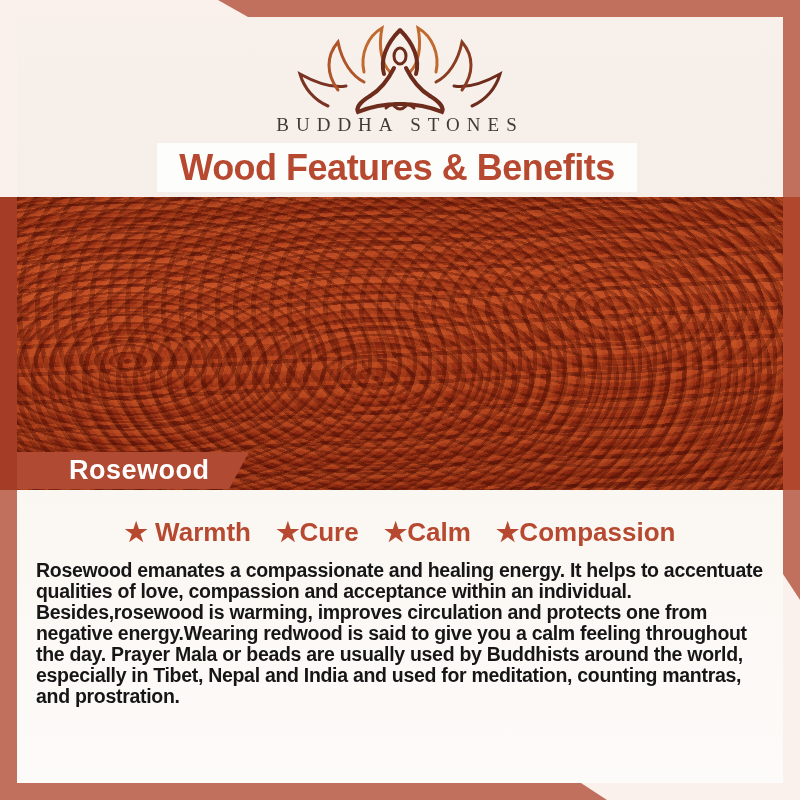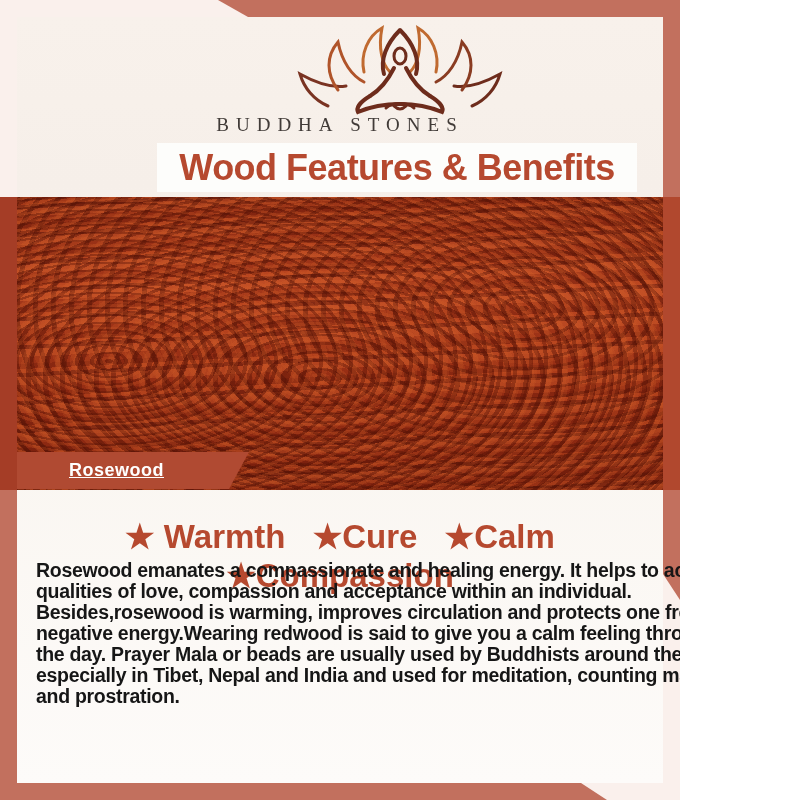--- a/index.html
+++ b/index.html
@@ -1,17 +1,17 @@
 <!DOCTYPE html>
 <html style="--backdrop: #faf0ec; --frame: #c2705e; --accent: #b6492f; --title-bg: #fdfdfb; --ribbon: #b04a32; --body-text: #161616; --brand-text: #413b38; --logo-maroon: #6e2c1c; --logo-orange: #c06a30; --wood-base: #a83a22;"><head>
 <meta charset="utf-8">
 <style>
   html,body{margin:0;padding:0;}
   body{font-family:"Liberation Sans", sans-serif;}
-  .canvas{position:relative;width:680px;height:800px;overflow:hidden;background:var(--backdrop);}
+  .canvas{position:relative;width:800px;height:800px;overflow:hidden;background:var(--backdrop);}
   
   .strip{position:absolute;background:var(--frame);}
   .strip-top{left:218px;right:0;top:0;height:17px;
     clip-path:polygon(0 0,100% 0,100% 100%,30px 100%);}
   .strip-right{right:0;top:0;width:17px;height:600px;
     clip-path:polygon(0 0,100% 0,100% 100%,0 calc(100% - 26px));}
   .strip-bottom{left:0;bottom:0;height:17px;width:607px;
     clip-path:polygon(0 0,calc(100% - 26px) 0,100% 100%,0 100%);}
   .strip-left{left:0;top:208px;bottom:0;width:17px;
     clip-path:polygon(0 0,100% 26px,100% 100%,0 100%);}
@@ -37,25 +37,25 @@
       repeating-linear-gradient(177deg, rgba(115,28,10,.55) 0 5px, rgba(195,75,28,.35) 5px 9px, rgba(88,20,8,.50) 9px 13px, rgba(214,98,42,.28) 13px 21px, rgba(140,40,15,.45) 21px 28px),
       linear-gradient(180deg,#8f2c15 0%,#b84523 30%,#a03318 62%,#7e2210 100%);}
   .wood::before,.wood::after{content:"";position:absolute;top:0;bottom:0;width:17px;}
   .wood::before{left:0;background:#a53d26;}
   .wood::after{right:0;background:#b1482e;}
   
   .ribbon{position:absolute;left:17px;top:452px;width:232px;height:37px;
     background:var(--ribbon);
     clip-path:polygon(0 0,100% 0,calc(100% - 20px) 100%,0 100%);
     display:flex;align-items:center;}
-  .ribbon span{color:#fff;font-weight:bold;font-size:18px;padding-left:52px;
-    letter-spacing:.5px;text-decoration:underline;}
+  .ribbon span{color:#fff;font-weight:bold;font-size:27px;padding-left:52px;
+    letter-spacing:.5px;}
   
   .benefits{position:absolute;left:0;right:0;top:517px;text-align:center;
-    color:var(--accent);font-weight:bold;font-size:33px;}
+    color:var(--accent);font-weight:bold;font-size:26px;}
   .benefits span{margin:0 9px;}
   
   .desc{position:absolute;left:36px;top:560px;width:732px;margin:0;
     color:var(--body-text);font-size:19.5px;line-height:21px;font-weight:bold;
     letter-spacing:-0.3px;}
 </style>
 </head>
 <body>
 
 <div class="canvas">

